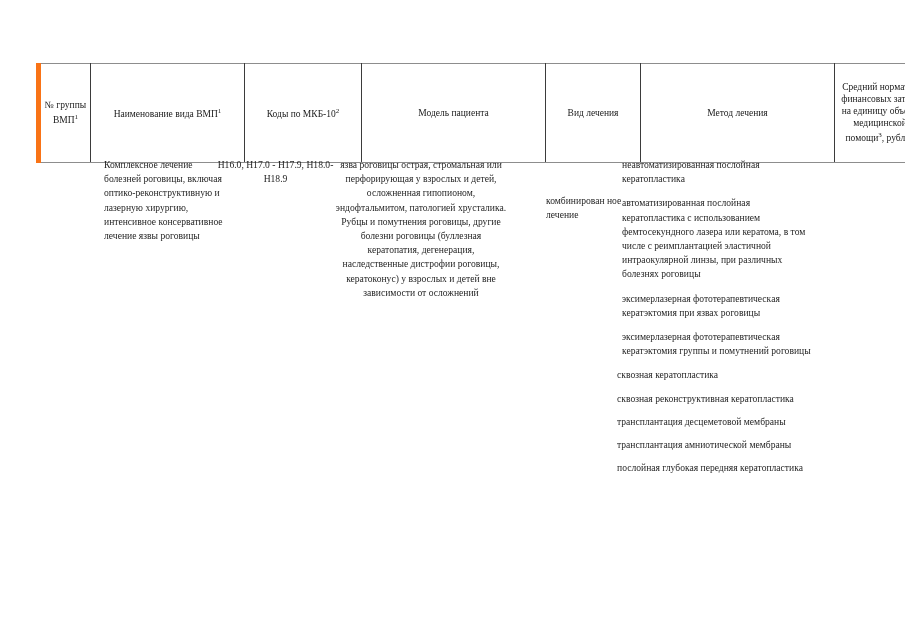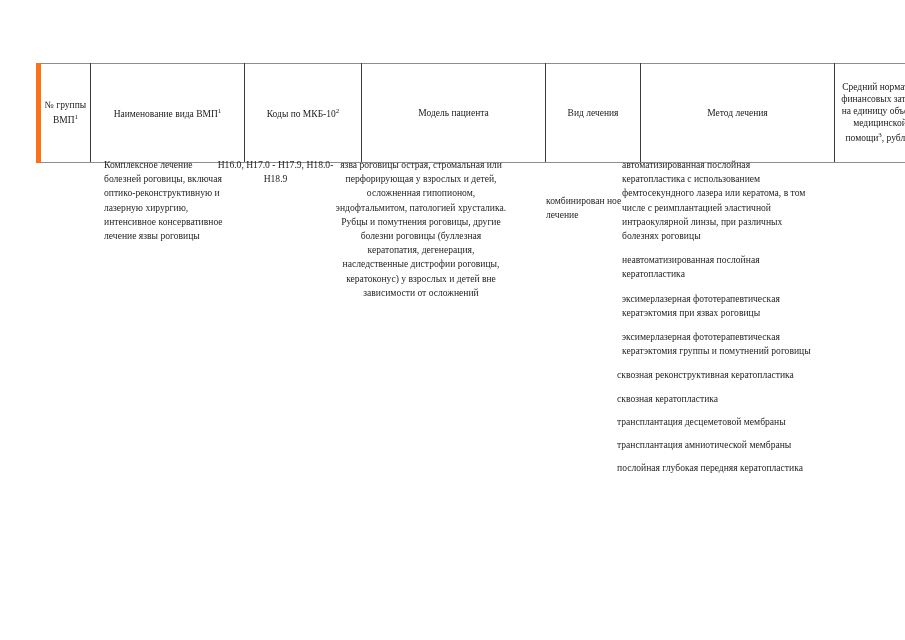--- a/index.html
+++ b/index.html
@@ -142,25 +142,25 @@
 
     <div class="col-block col-name">Комплексное лечение болезней роговицы, включая оптико-реконструктивную и лазерную хирургию, интенсивное консервативное лечение язвы роговицы</div>
 
     <div class="col-block col-codes">H16.0, H17.0 - H17.9, H18.0-H18.9</div>
 
     <div class="col-block col-model">язва роговицы острая, стромальная или перфорирующая у взрослых и детей, осложненная гипопионом, эндофтальмитом, патологией хрусталика. Рубцы и помутнения роговицы, другие болезни роговицы (буллезная кератопатия, дегенерация, наследственные дистрофии роговицы, кератоконус) у взрослых и детей вне зависимости от осложнений</div>
 
     <div class="col-block col-kind">комбинирован ное лечение</div>
 
     <div class="col-block col-methods">
+      <p class="method-p indent">неавтоматизированная послойная кератопластика</p>
       <p class="method-p indent">автоматизированная послойная кератопластика с использованием фемтосекундного лазера или кератома, в том числе с реимплантацией эластичной интраокулярной линзы, при различных болезнях роговицы</p>
-      <p class="method-p indent">неавтоматизированная послойная кератопластика</p>
       <p class="method-p indent">эксимерлазерная фототерапевтическая кератэктомия при язвах роговицы</p>
       <p class="method-p indent">эксимерлазерная фототерапевтическая кератэктомия группы и помутнений роговицы</p>
+      <p class="method-p tight">сквозная кератопластика</p>
       <p class="method-p tight">сквозная реконструктивная кератопластика</p>
-      <p class="method-p tight">сквозная кератопластика</p>
       <p class="method-p tight">трансплантация десцеметовой мембраны</p>
       <p class="method-p tight">трансплантация амниотической мембраны</p>
       <p class="method-p tight">послойная глубокая передняя кератопластика</p>
     </div>
 
   </div>
 </div>
 
 </body></html>

